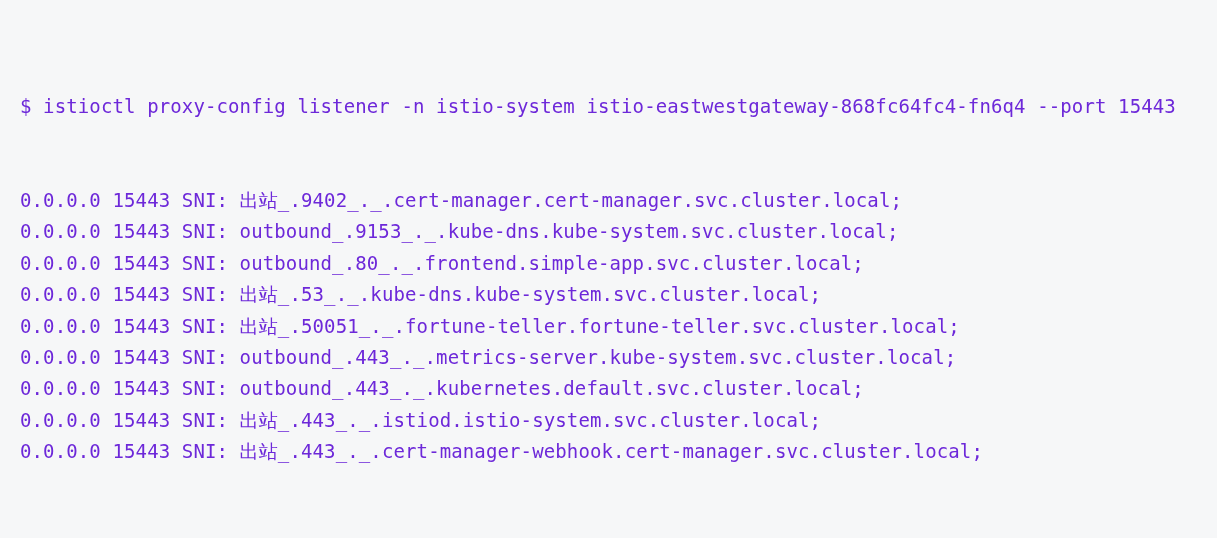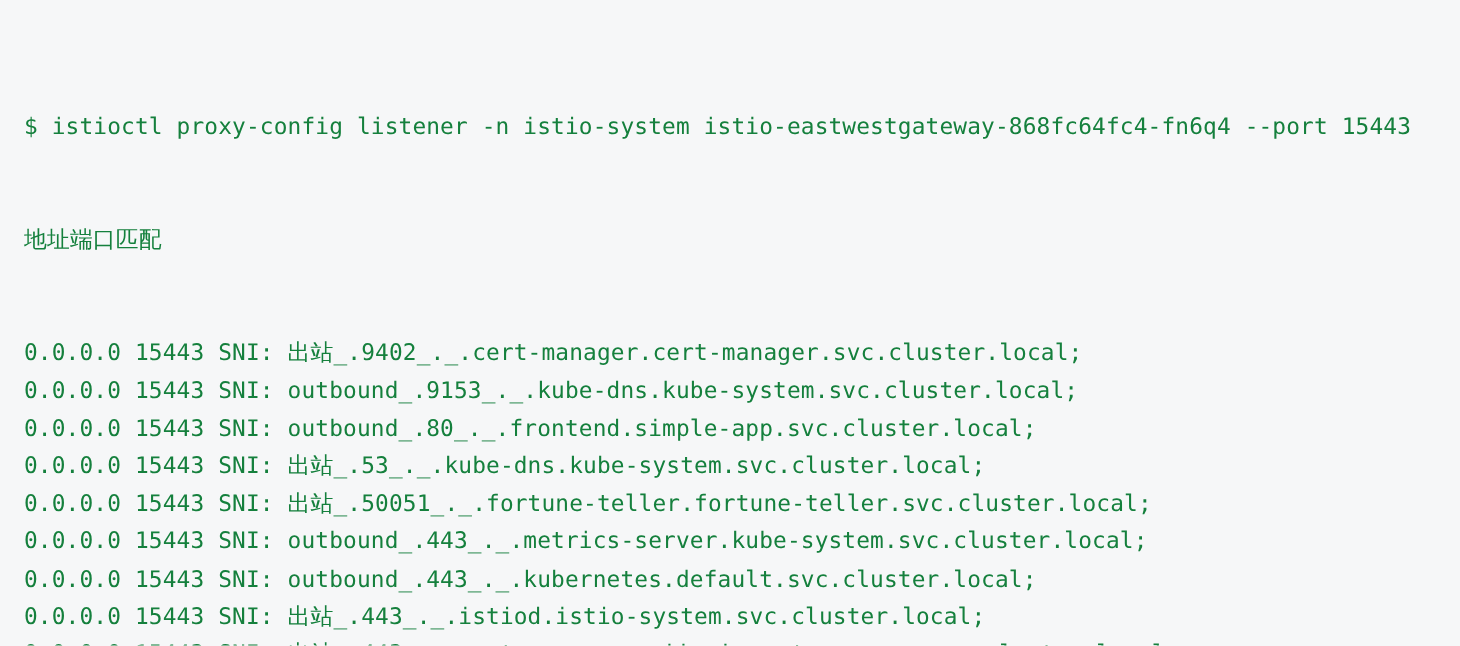--- a/index.html
+++ b/index.html
@@ -25,17 +25,16 @@
     white-space: pre;
     overflow: hidden;
   }
   .line {
     height: 31.4px;
   }
 </style>
 </head>
 <body style="background: rgb(246, 247, 248);">
 
-<div class="terminal" style="color: #15803d;">
+<div class="terminal" style="color: #6d28d9;">
   <div class="line">$ istioctl proxy-config listener -n istio-system istio-eastwestgateway-868fc64fc4-fn6q4 --port 15443</div>
-  <div class="line">地址端口匹配</div>
   <div><div class="line">0.0.0.0 15443 SNI: 出站_.9402_._.cert-manager.cert-manager.svc.cluster.local;</div><div class="line">0.0.0.0 15443 SNI: outbound_.9153_._.kube-dns.kube-system.svc.cluster.local;</div><div class="line">0.0.0.0 15443 SNI: outbound_.80_._.frontend.simple-app.svc.cluster.local;</div><div class="line">0.0.0.0 15443 SNI: 出站_.53_._.kube-dns.kube-system.svc.cluster.local;</div><div class="line">0.0.0.0 15443 SNI: 出站_.50051_._.fortune-teller.fortune-teller.svc.cluster.local;</div><div class="line">0.0.0.0 15443 SNI: outbound_.443_._.metrics-server.kube-system.svc.cluster.local;</div><div class="line">0.0.0.0 15443 SNI: outbound_.443_._.kubernetes.default.svc.cluster.local;</div><div class="line">0.0.0.0 15443 SNI: 出站_.443_._.istiod.istio-system.svc.cluster.local;</div><div class="line">0.0.0.0 15443 SNI: 出站_.443_._.cert-manager-webhook.cert-manager.svc.cluster.local;</div></div>
 </div>
 
 </body></html>

